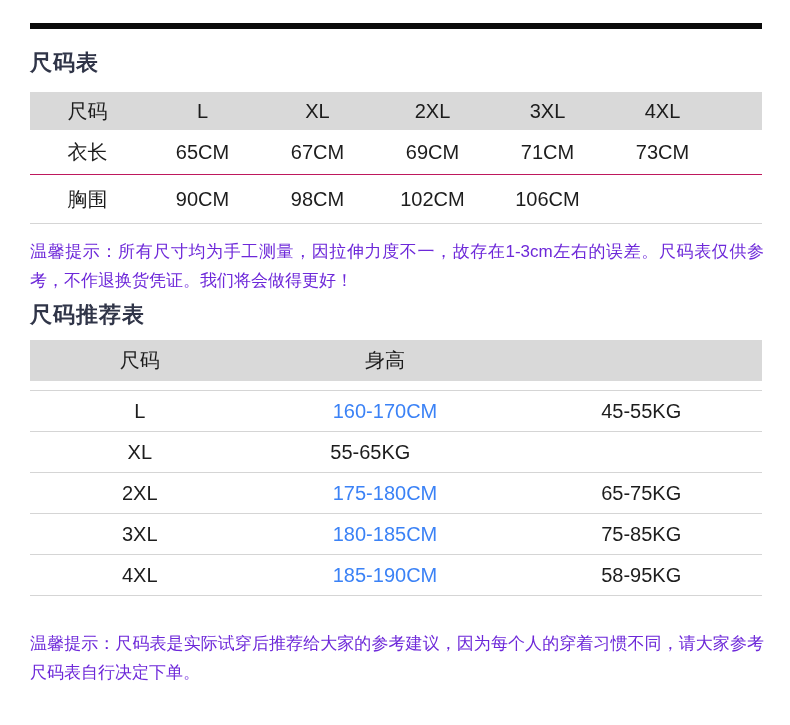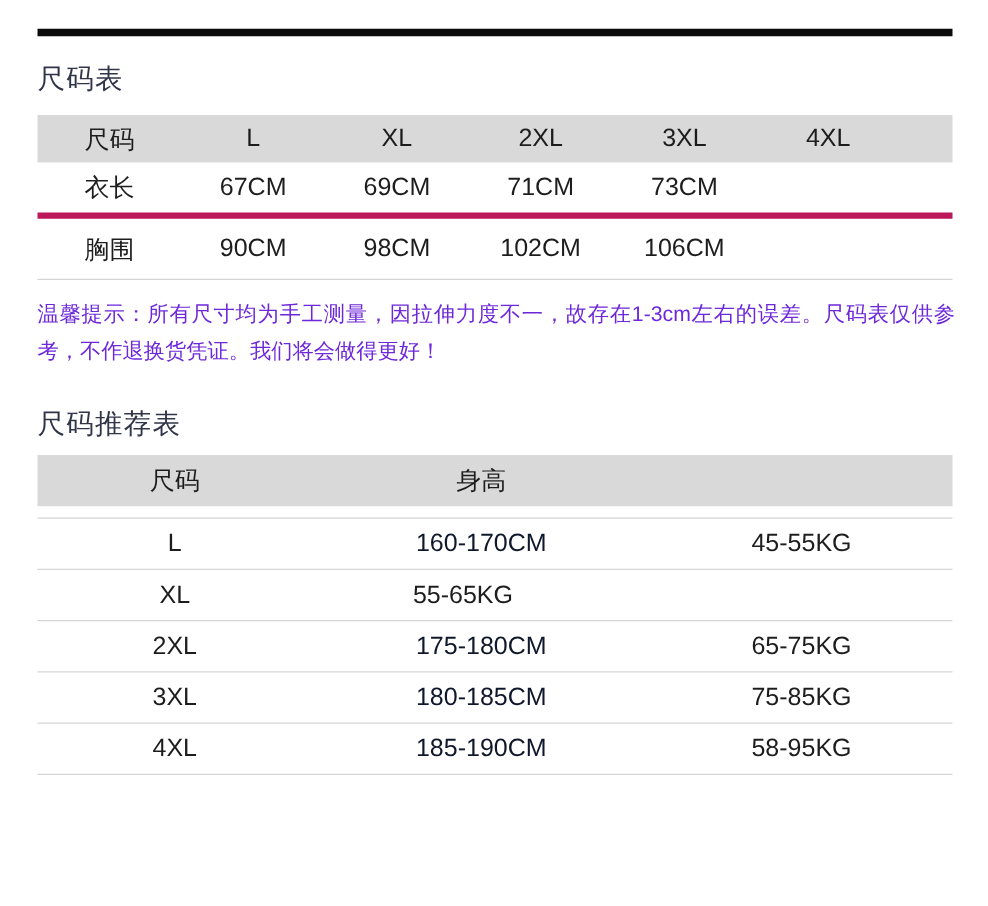--- a/index.html
+++ b/index.html
@@ -16,43 +16,43 @@
     margin: 23px 28px 0 30px;
     height: 6px;
     background: #0b0b0b;
   }
 
   .section-title {
     margin: 21px 0 0 30px;
     height: 26px;
     line-height: 26px;
     font-size: 22px;
-    font-weight: 400;
+    font-weight: 700;
     color: #303548;
     letter-spacing: 1px;
   }
-  .section-title.second { margin-top: 31px; }
+  .section-title.second { margin-top: 7px; }
 
   
   .t1 { margin: 16px 28px 0 30px; width: 732px; }
   .t1 .row { display: flex; align-items: center; }
   .t1 .row .cell {
     width: 115px;
     text-align: center;
     font-size: 20px;
     color: #1d1d1d;
   }
   .t1 .row .spacer { width: 42px; }
   .t1 .head {
     height: 38px;
     background: #d9d9d9;
     font-weight: 400;
   }
   .t1 .head .cell { color: #1c1c1c; }
-  .t1 .r1 { height: 45px; border-bottom: 5px solid #be185d; }
+  .t1 .r1 { height: 45px; border-bottom: 1px solid #be185d; }
   .t1 .r2 { height: 49px; border-bottom: 1px solid #d5d5d5; }
 
   
   .note {
     margin: 13px 26px 0 30px;
     font-size: 17px;
     line-height: 29px;
     color: #6d28d9;
     text-align: justify;
   }
@@ -61,21 +61,21 @@
   
   .t2-head {
     margin: 12px 28px 0 30px;
     width: 732px; height: 41px;
     background: #d9d9d9;
     display: flex; align-items: center;
   }
   .t2-body { margin: 9px 28px 0 30px; width: 732px; border-bottom: 1px solid #d5d5d5; }
   .t2-row { display: flex; height: 41px; border-top: 1px solid #d5d5d5; align-items: center; }
   .col-size   { width: 30%; text-align: center; font-size: 20px; color: #1d1d1d; }
-  .col-height { width: 37%; text-align: center; font-size: 20px; color: #0f172a; }
+  .col-height { width: 37%; text-align: center; font-size: 20px; color: #3b82f6; }
   .col-weight { width: 33%; text-align: center; font-size: 20px; color: #1d1d1d; }
   .t2-head .col-size, .t2-head .col-height, .t2-head .col-weight { color: #1c1c1c; }
 </style>
 </head>
 <body>
 
 <div class="page">
 
   <div class="top-divider"></div>
 
@@ -86,20 +86,21 @@
       <div class="cell">尺码</div>
       <div class="cell">L</div>
       <div class="cell">XL</div>
       <div class="cell">2XL</div>
       <div class="cell">3XL</div>
       <div class="cell">4XL</div>
       <div class="spacer"></div>
     </div>
     <div class="row r1">
       <div class="cell">衣长</div>
+      <div class="cell">65CM</div>
       <div class="cell">67CM</div>
       <div class="cell">69CM</div>
       <div class="cell">71CM</div>
       <div class="cell">73CM</div>
       <div class="spacer"></div>
     </div>
     <div class="row r2">
       <div class="cell">胸围</div>
       <div class="cell">90CM</div>
       <div class="cell">98CM</div>
@@ -138,14 +139,15 @@
       <div class="col-height">180-185CM</div>
       <div class="col-weight">75-85KG</div>
     </div>
     <div class="t2-row">
       <div class="col-size">4XL</div>
       <div class="col-height">185-190CM</div>
       <div class="col-weight">58-95KG</div>
     </div>
   </div>
 
+  <div class="note second">温馨提示：尺码表是实际试穿后推荐给大家的参考建议，因为每个人的穿着习惯不同，请大家参考尺码表自行决定下单。</div>
 
 </div>
 
 </body></html>

